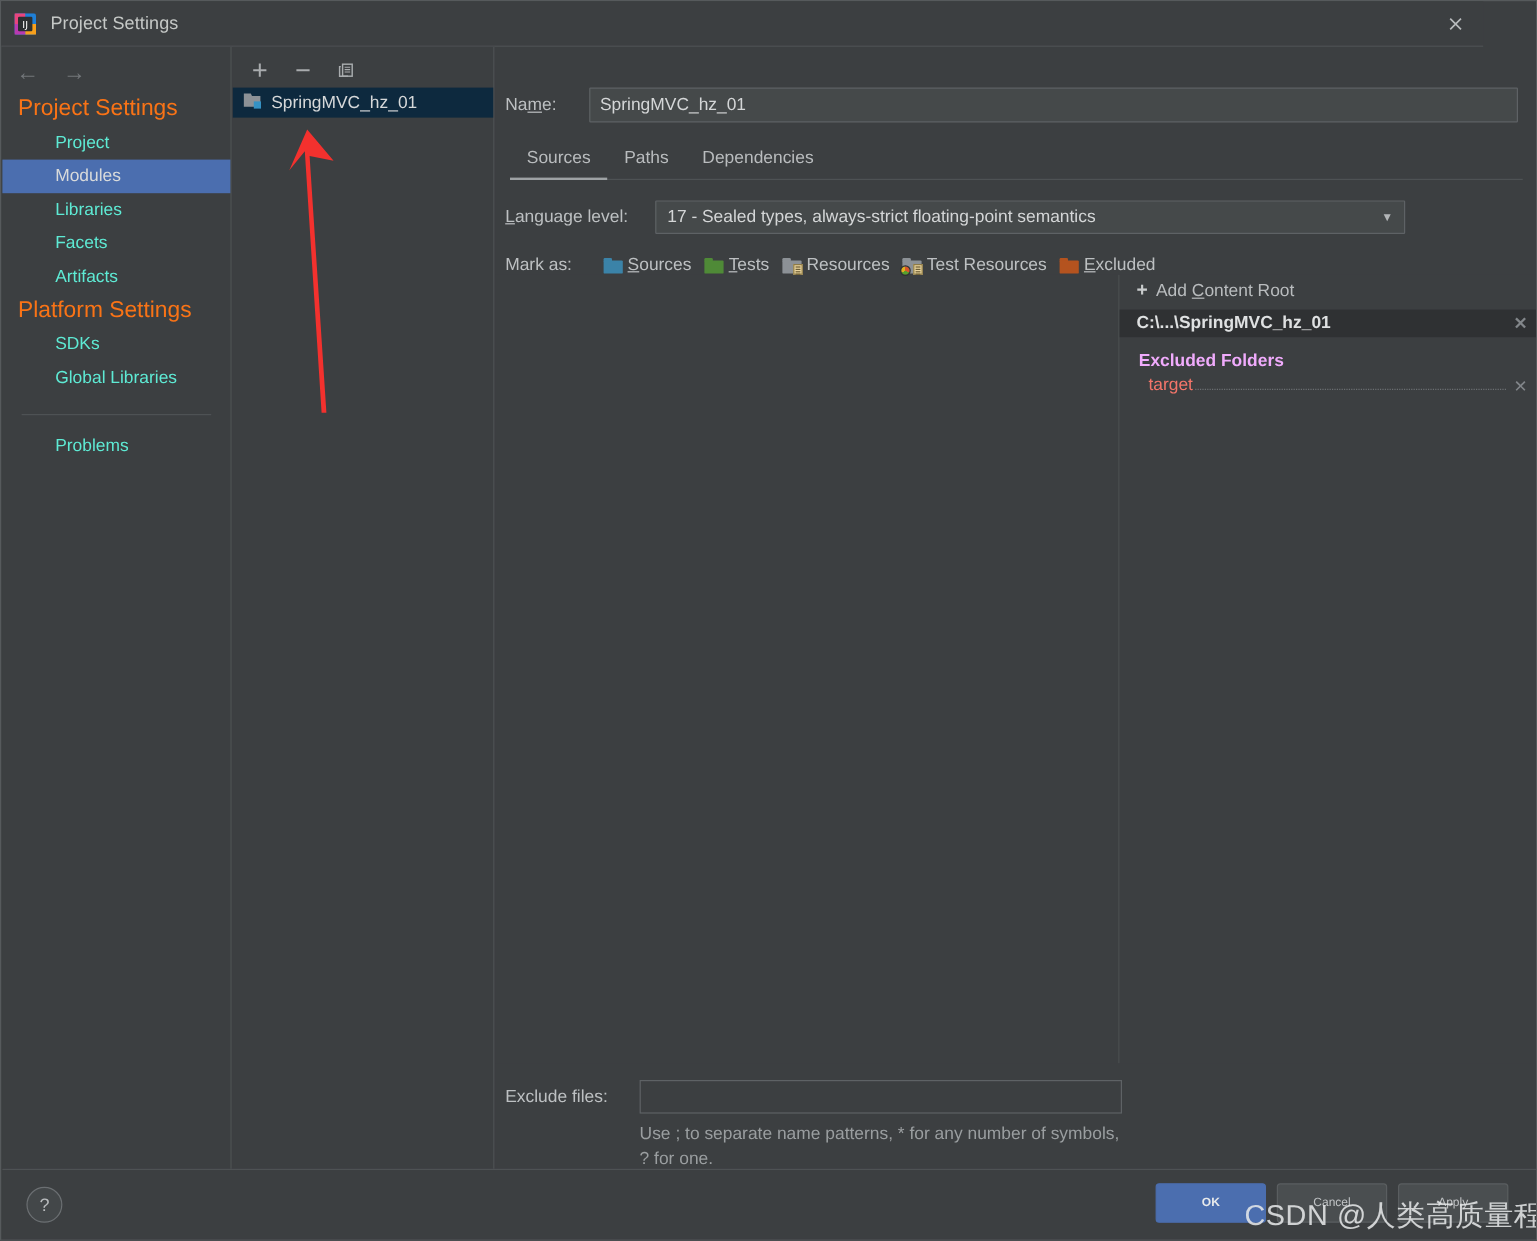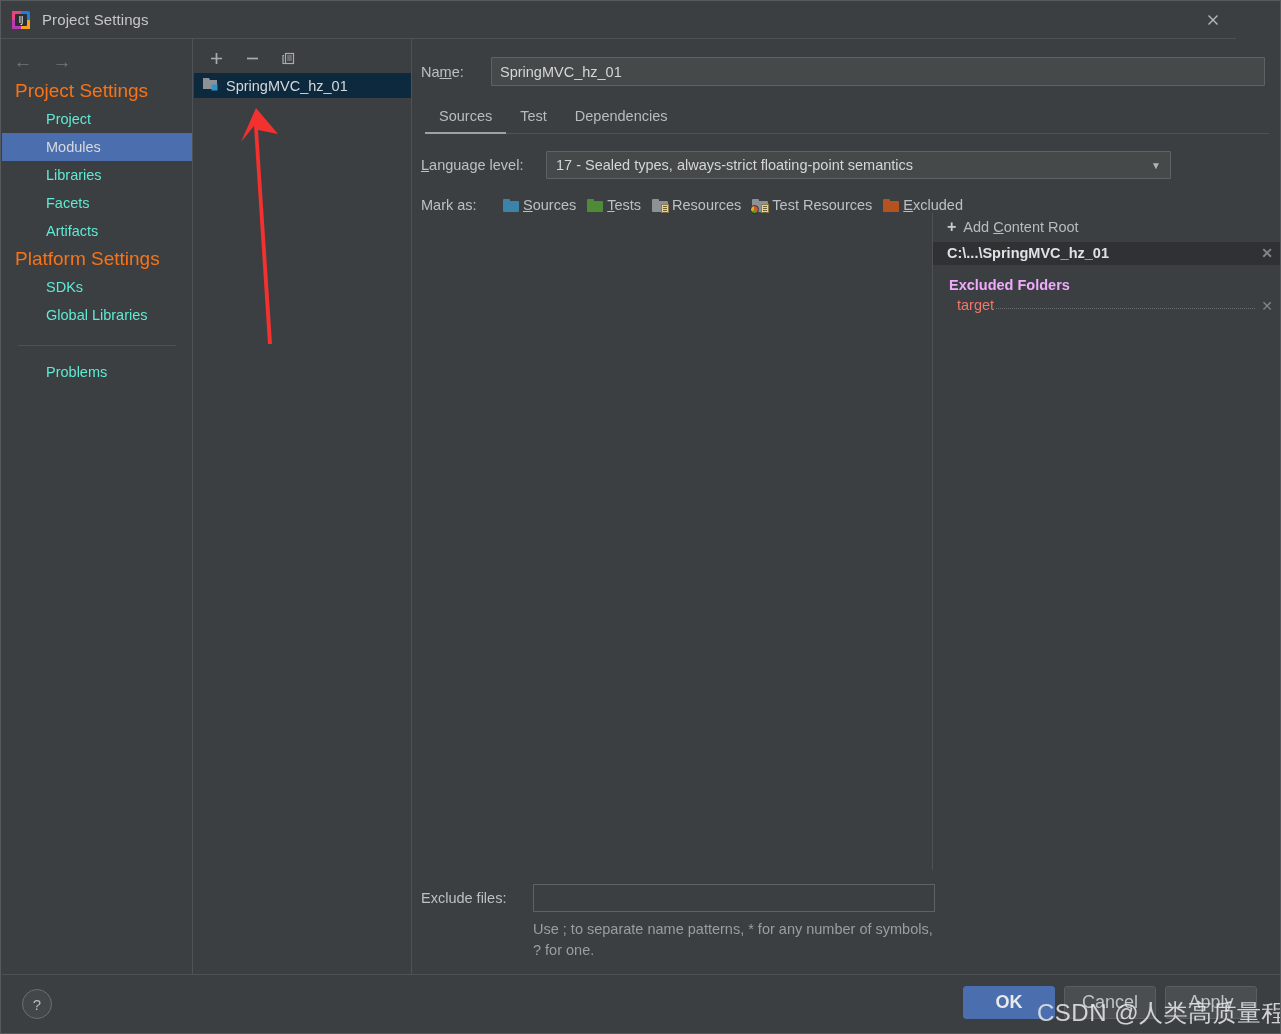--- a/index.html
+++ b/index.html
@@ -137,21 +137,21 @@
     gap: 7px;
     background: #0d293e;
     color: #d6d8d9;
     font-size: 14.5px;
     cursor: pointer;
   }
 
   
   .main {
     position: absolute;
-    left: 412px; top: 38px;
+    left: 412px; top: 54px;
     width: 868px;
     height: 937px;
     background: #3c3f41;
     box-sizing: border-box;
   }
   .name-row {
     display: flex;
     align-items: center;
     padding: 18px 16px 0 8px;
   }
@@ -437,21 +437,21 @@
     display: flex;
     gap: 9px;
   }
   .btn {
     min-width: 92px;
     height: 33px;
     border-radius: 3px;
     display: flex;
     align-items: center;
     justify-content: center;
-    font-size: 18px;
+    font-size: 10px;
     font-weight: bold;
     cursor: pointer;
     box-sizing: border-box;
   }
   .btn.primary {
     background: #4b6eaf;
     color: #e8eaeb;
     border: 1px solid #4b6eaf;
   }
   .btn.normal {
@@ -558,21 +558,21 @@
 
   <div class="main">
 
     <div class="name-row">
       <div class="name-label">Na<span class="u">m</span>e:</div>
       <input class="textfield" type="text" value="SpringMVC_hz_01" style="">
     </div>
 
     <div class="tabs">
       <div class="tab active">Sources</div>
-      <div class="tab">Test</div>
+      <div class="tab">Paths</div>
       <div class="tab">Dependencies</div>
     </div>
 
     <div class="lang-row">
       <div class="lang-label"><span class="u">L</span>anguage level:</div>
       <div class="combo">
         <span>17 - Sealed types, always-strict floating-point semantics</span>
         <span class="caret">▼</span>
       </div>
     </div>

